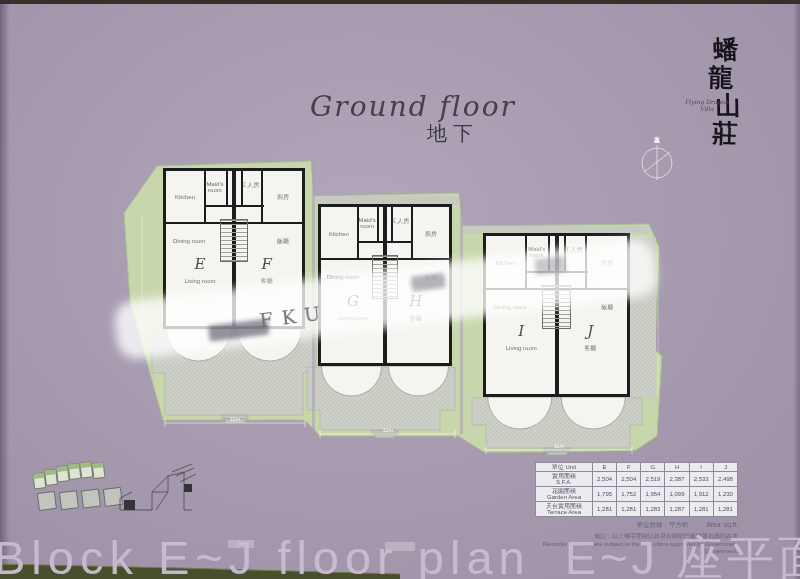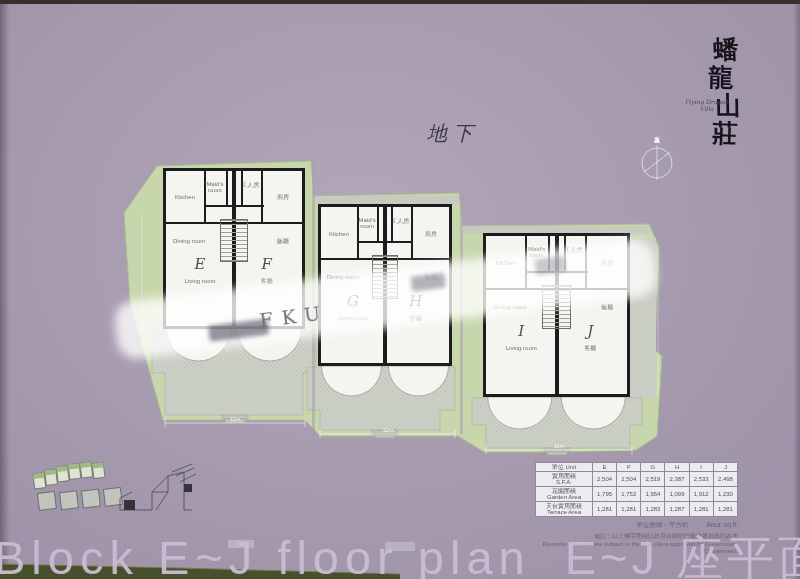--- a/index.html
+++ b/index.html
@@ -11,21 +11,21 @@
   .edge-top{position:absolute;left:0;top:0;width:800px;height:4px;background:#35302c;}
   .edge-left{position:absolute;left:0;top:0;width:10px;height:579px;
         background:linear-gradient(to right, rgba(55,45,60,.45), rgba(55,45,60,0));}
   .edge-right{position:absolute;right:0;top:0;width:7px;height:579px;
         background:linear-gradient(to left, rgba(60,50,70,.35), rgba(60,50,70,0));}
 
   
   .title-script{position:absolute;left:310px;top:90px;font-family:"DejaVu Serif",serif;
         font-style:italic;font-size:28px;letter-spacing:2px;color:#45404b;}
   .title-cjk{position:absolute;left:427px;top:120px;font-size:20px;color:#3d3944;
-        font-family:"DejaVu Serif",serif;letter-spacing:6px;font-style:italic;}
+        font-family:"DejaVu Serif",serif;letter-spacing:6px;}
 
   
   .callig{position:absolute;left:702px;top:36px;width:44px;text-align:center;
         font-family:"DejaVu Serif",serif;font-weight:bold;color:#17131a;}
   .callig span{display:block;font-size:25px;line-height:28px;}
   .callig span:nth-child(1){transform:translateX(2px) rotate(-2deg);}
   .callig span:nth-child(2){transform:translateX(-3px) rotate(1deg);}
   .callig span:nth-child(3){transform:translateX(4px) rotate(-1deg);}
   .callig span:nth-child(4){transform:translateX(1px) rotate(2deg);}
   .callig-sub{position:absolute;left:676px;top:98px;width:62px;text-align:center;
@@ -77,20 +77,21 @@
   .artifact{position:absolute;background:rgba(255,255,255,.25);}
 </style>
 </head>
 <body>
 
 <div class="page">
   <div class="edge-top"></div>
   <div class="edge-left"></div>
   <div class="edge-right"></div>
 
+  <div class="title-script">Ground floor</div>
   <div class="title-cjk">地下</div>
 
   <div class="callig">
     <span>蟠</span>
     <span>龍</span>
     <span>山</span>
     <span>莊</span>
   </div>
   <div class="callig-sub">
     <div>Flying Dragon</div>

